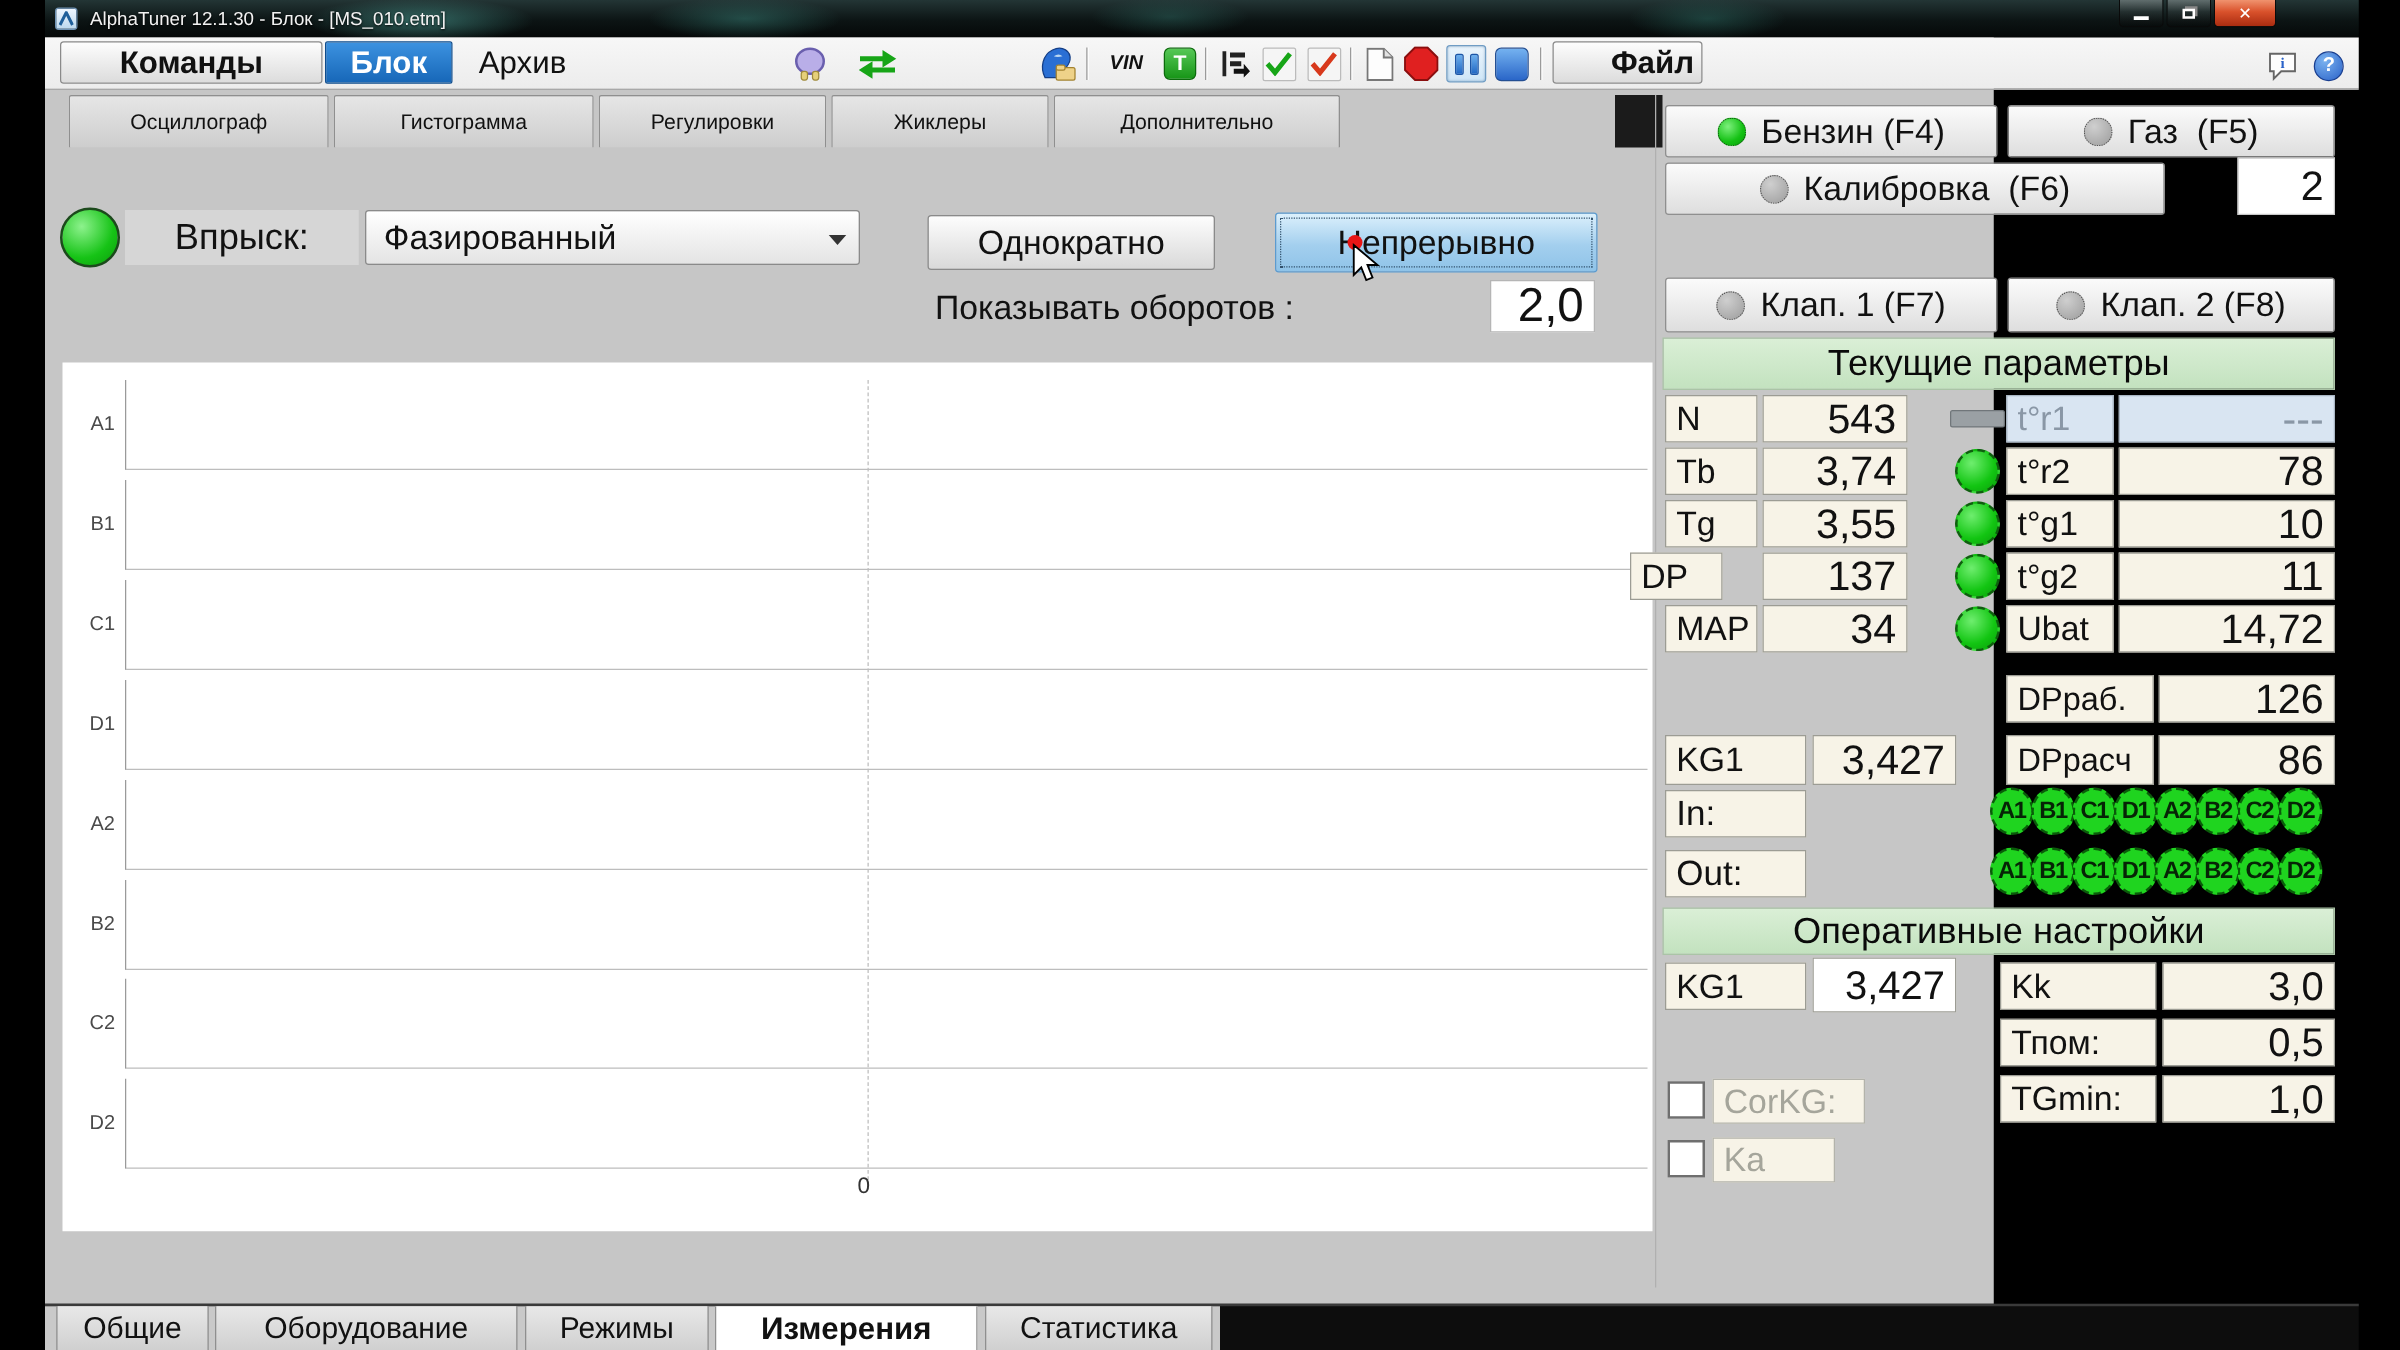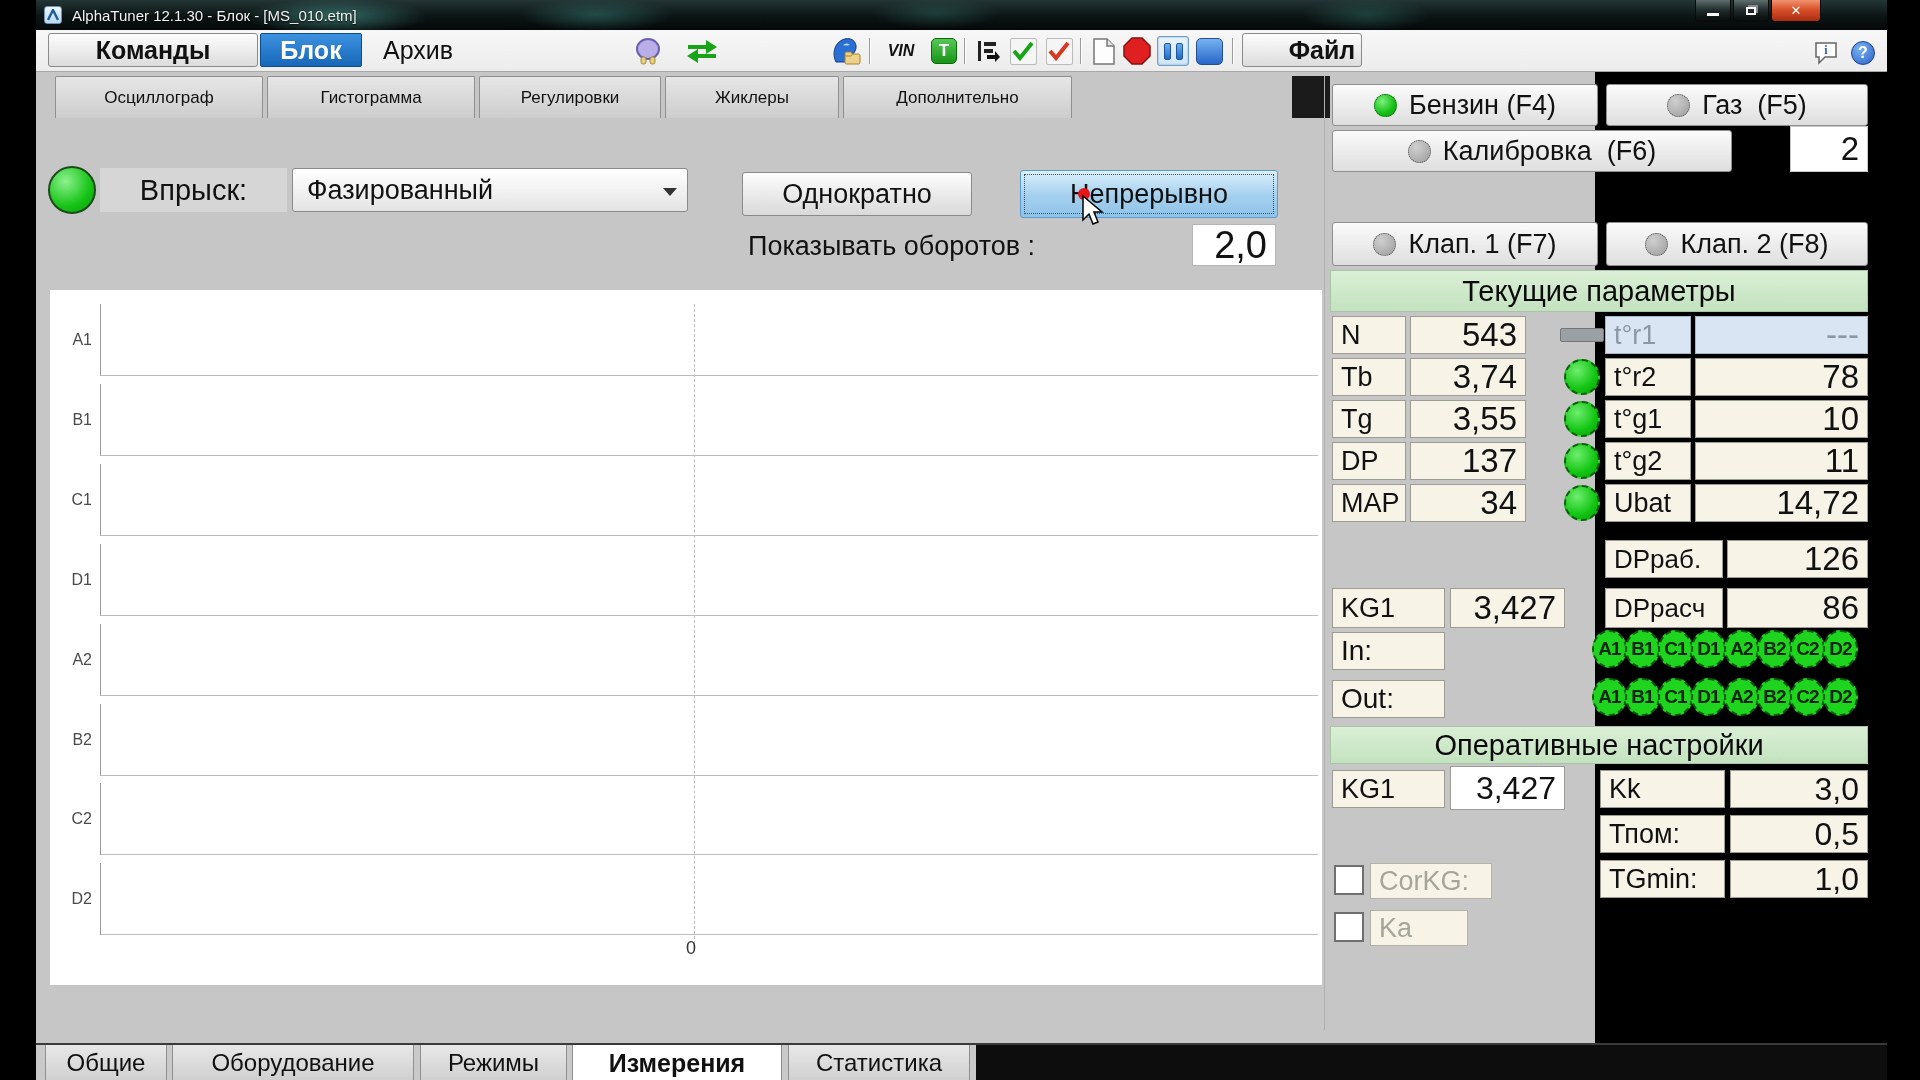--- a/index.html
+++ b/index.html
@@ -350,21 +350,21 @@
     <div class="tled" style="left:1528px;top:329px;"></div>
     <div class="cell lblc" style="left:1569px;top:328px;width:86px;height:38px;">t°r2</div>
     <div class="cell valc" style="left:1659px;top:328px;width:173px;height:38px;">78</div>
 
     <div class="cell lblc" style="left:1296px;top:370px;width:74px;height:38px;">Tg</div>
     <div class="cell valc" style="left:1374px;top:370px;width:116px;height:38px;">3,55</div>
     <div class="tled" style="left:1528px;top:371px;"></div>
     <div class="cell lblc" style="left:1569px;top:370px;width:86px;height:38px;">t°g1</div>
     <div class="cell valc" style="left:1659px;top:370px;width:173px;height:38px;">10</div>
 
-    <div class="cell lblc" style="left:1296px;top:412px;width:74px;height:38px;">DP</div>
+    <div class="cell lblc" style="left:1268px;top:412px;width:74px;height:38px;">DP</div>
     <div class="cell valc" style="left:1374px;top:412px;width:116px;height:38px;">137</div>
     <div class="tled" style="left:1528px;top:413px;"></div>
     <div class="cell lblc" style="left:1569px;top:412px;width:86px;height:38px;">t°g2</div>
     <div class="cell valc" style="left:1659px;top:412px;width:173px;height:38px;">11</div>
 
     <div class="cell lblc" style="left:1296px;top:454px;width:74px;height:38px;">MAP</div>
     <div class="cell valc" style="left:1374px;top:454px;width:116px;height:38px;">34</div>
     <div class="tled" style="left:1528px;top:455px;"></div>
     <div class="cell lblc" style="left:1569px;top:454px;width:86px;height:38px;">Ubat</div>
     <div class="cell valc" style="left:1659px;top:454px;width:173px;height:38px;">14,72</div>

